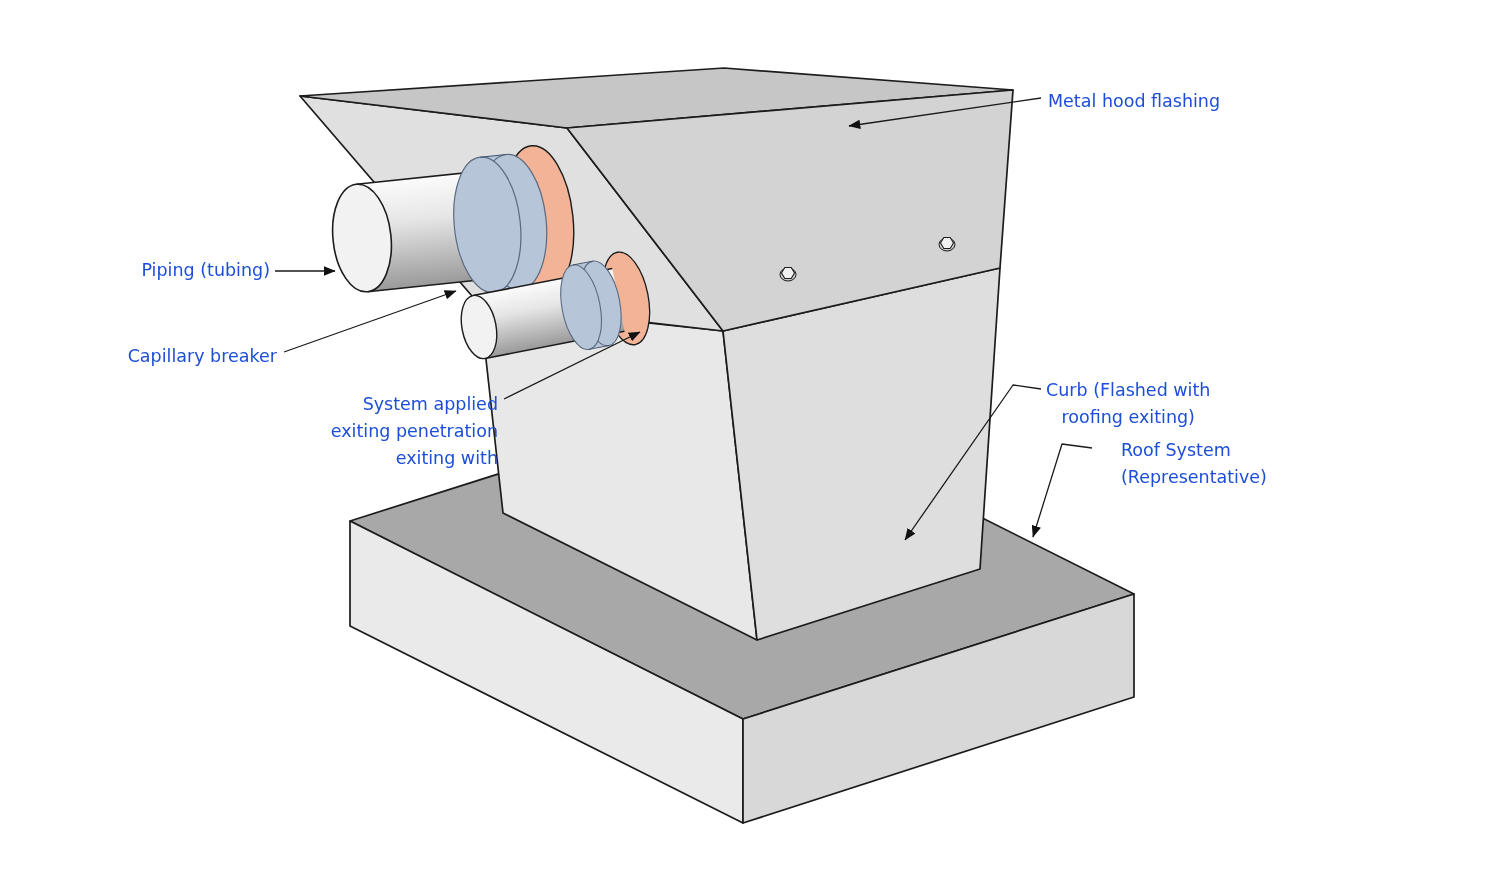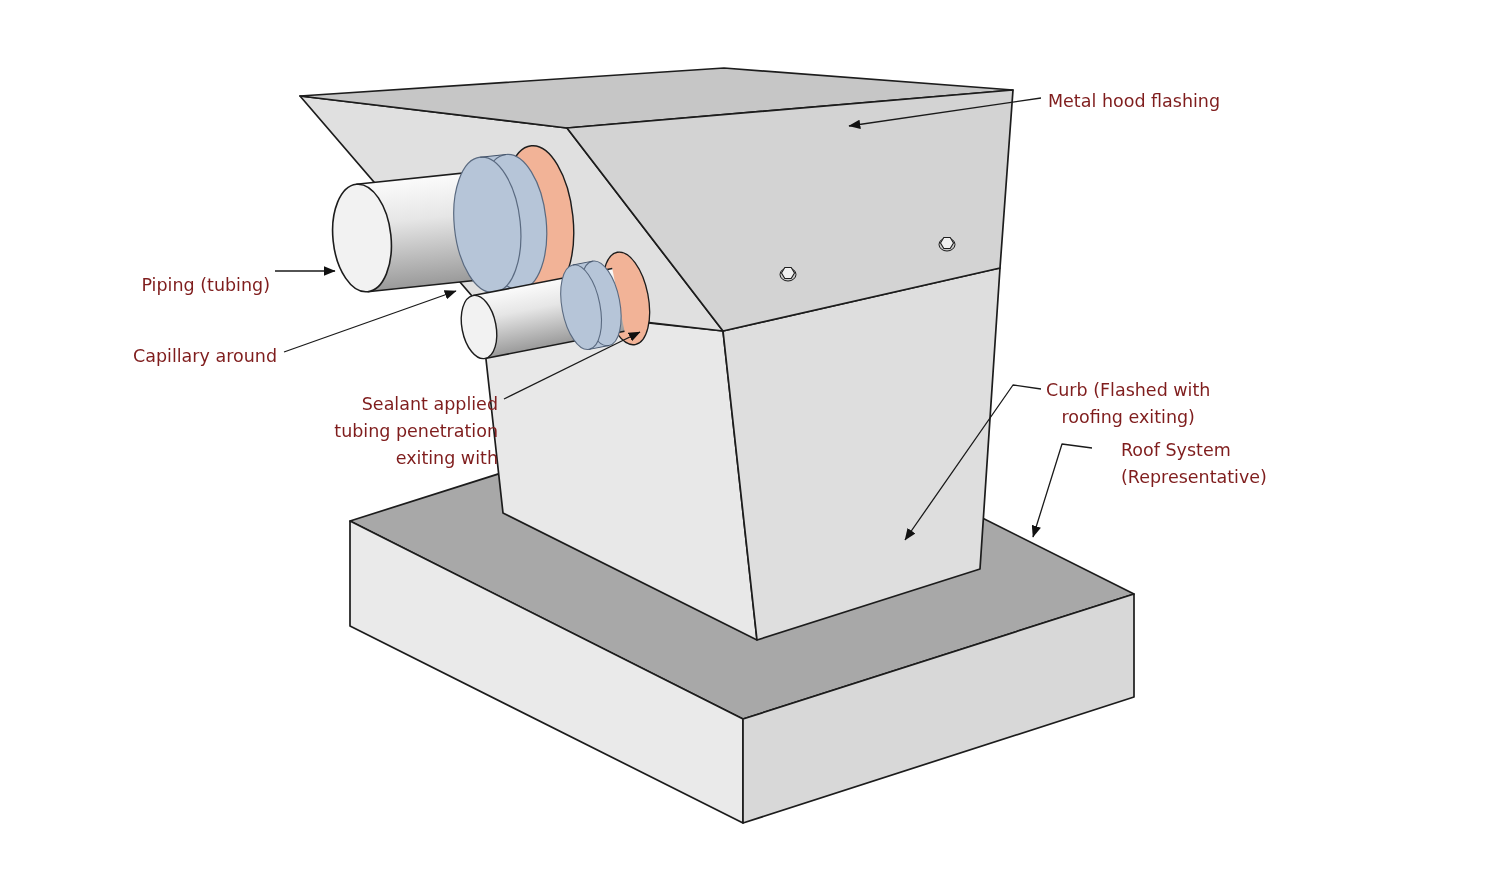--- a/index.html
+++ b/index.html
@@ -40,21 +40,21 @@
   .leader {
     fill: none;
     stroke: #1a1a1a;
     stroke-width: 1.3;
     stroke-linejoin: round;
   }
   .label {
     position: absolute;
     font-size: 17.5px;
     line-height: 27px;
-    color: #7f1d1d;
+    color: #1d4ed8;
     white-space: nowrap;
   }
   .label.right {
     text-align: right;
     white-space: normal;
   }
 </style>
 </head>
 <body>
 
@@ -136,31 +136,31 @@
       <path class="leader" d="M504,399 L640,332" marker-end="url(#arrow)"></path>
       <path class="leader" d="M1041,389 L1013,385 L905,540" marker-end="url(#arrow)"></path>
       <path class="leader" d="M1092,448 L1062,444 L1033,537" marker-end="url(#arrow)"></path>
     </g>
   </svg>
 
   <div class="label" style="left:1048px; top:88px;">
     <div>Metal hood flashing</div>
   </div>
 
-  <div class="label right" style="left:60px; top:257px; width:210px;margin-top:15px;">
+  <div class="label right" style="left:60px; top:257px; width:210px;">
     <div>Piping (tubing)</div>
   </div>
 
   <div class="label right" style="left:67px; top:343px; width:210px;">
-    <div>Capillary around</div>
+    <div>Capillary breaker</div>
   </div>
 
   <div class="label right" style="left:288px; top:391px; width:210px;">
-    <div>Sealant applied</div>
-    <div>tubing penetration</div>
+    <div>System applied</div>
+    <div>exiting penetration</div>
     <div>exiting with</div>
   </div>
 
   <div class="label" style="left:1046px; top:377px;text-align:center;">
     <div>Curb (Flashed with</div>
     <div>roofing exiting)</div>
   </div>
 
   <div class="label" style="left:1121px; top:437px;">
     <div>Roof System</div>

